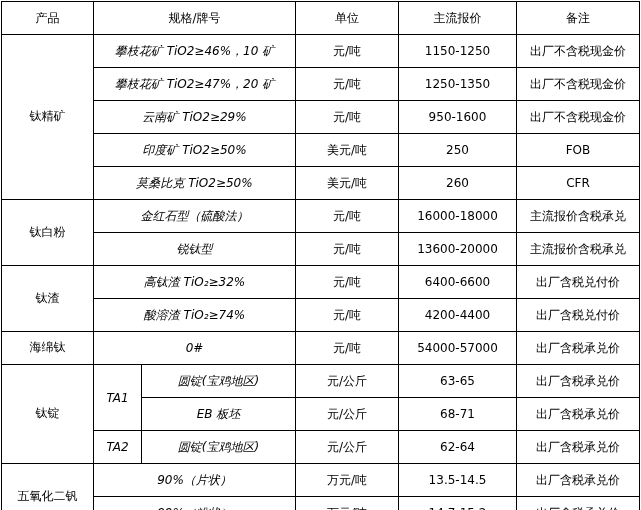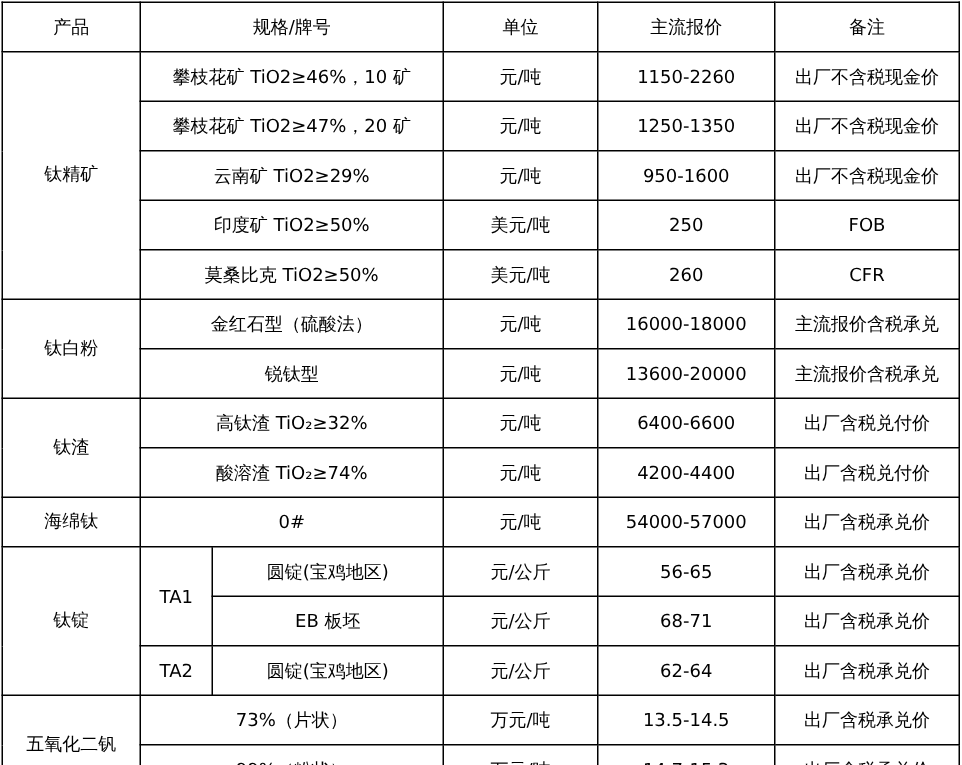--- a/index.html
+++ b/index.html
@@ -41,20 +41,21 @@
     font-size: 12.5px;
     font-weight: normal;
     height: 26px;
   }
   td.cat {
     font-size: 12.5px;
     font-family: Liberation Mono, monospace;
   }
   td.spec {
     font-size: 12px;
+    font-style: italic;
   }
   .col-product { width: 92px; }
   .col-grade-a { width: 48px; }
   .col-grade-b { width: 154px; }
   .col-unit { width: 103px; }
   .col-price { width: 118px; }
   .col-note { width: 123px; }
   
   .hdr-spec { width: 202px; }
 </style>
@@ -77,21 +78,21 @@
         <td class="hdr hdr-spec" colspan="2">规格/牌号</td>
         <td class="hdr">单位</td>
         <td class="hdr">主流报价</td>
         <td class="hdr">备注</td>
       </tr>
 
       <tr>
         <td class="cat" rowspan="5">钛精矿</td>
         <td class="spec" colspan="2">攀枝花矿 TiO2≥46%，10 矿</td>
         <td>元/吨</td>
-        <td>1150-2260</td>
+        <td>1150-1250</td>
         <td>出厂不含税现金价</td>
       </tr>
       <tr>
         <td class="spec" colspan="2">攀枝花矿 TiO2≥47%，20 矿</td>
         <td>元/吨</td>
         <td>1250-1350</td>
         <td>出厂不含税现金价</td>
       </tr>
       <tr>
         <td class="spec" colspan="2">云南矿 TiO2≥29%</td>
@@ -146,40 +147,40 @@
         <td>元/吨</td>
         <td>54000-57000</td>
         <td>出厂含税承兑价</td>
       </tr>
 
       <tr>
         <td class="cat" rowspan="3">钛锭</td>
         <td class="spec" rowspan="2">TA1</td>
         <td class="spec">圆锭(宝鸡地区)</td>
         <td>元/公斤</td>
-        <td>56-65</td>
+        <td>63-65</td>
         <td>出厂含税承兑价</td>
       </tr>
       <tr>
         <td class="spec">EB 板坯</td>
         <td>元/公斤</td>
         <td>68-71</td>
         <td>出厂含税承兑价</td>
       </tr>
       <tr>
         <td class="spec">TA2</td>
         <td class="spec">圆锭(宝鸡地区)</td>
         <td>元/公斤</td>
         <td>62-64</td>
         <td>出厂含税承兑价</td>
       </tr>
 
       <tr>
         <td class="cat" rowspan="2">五氧化二钒</td>
-        <td class="spec" colspan="2">73%（片状）</td>
+        <td class="spec" colspan="2">90%（片状）</td>
         <td>万元/吨</td>
         <td>13.5-14.5</td>
         <td>出厂含税承兑价</td>
       </tr>
       <tr>
         <td class="spec" colspan="2">99%（粉状）</td>
         <td>万元/吨</td>
         <td>14.7-15.2</td>
         <td>出厂含税承兑价</td>
       </tr>

